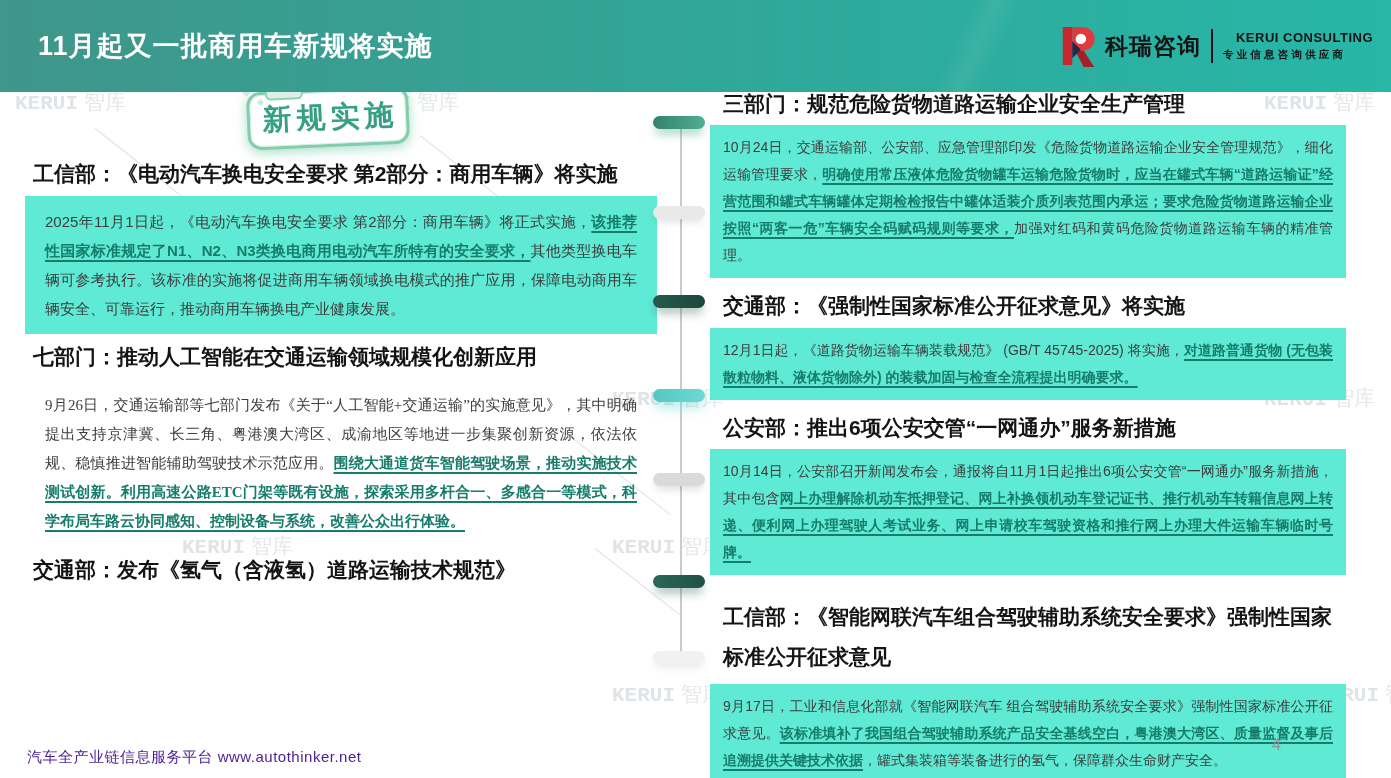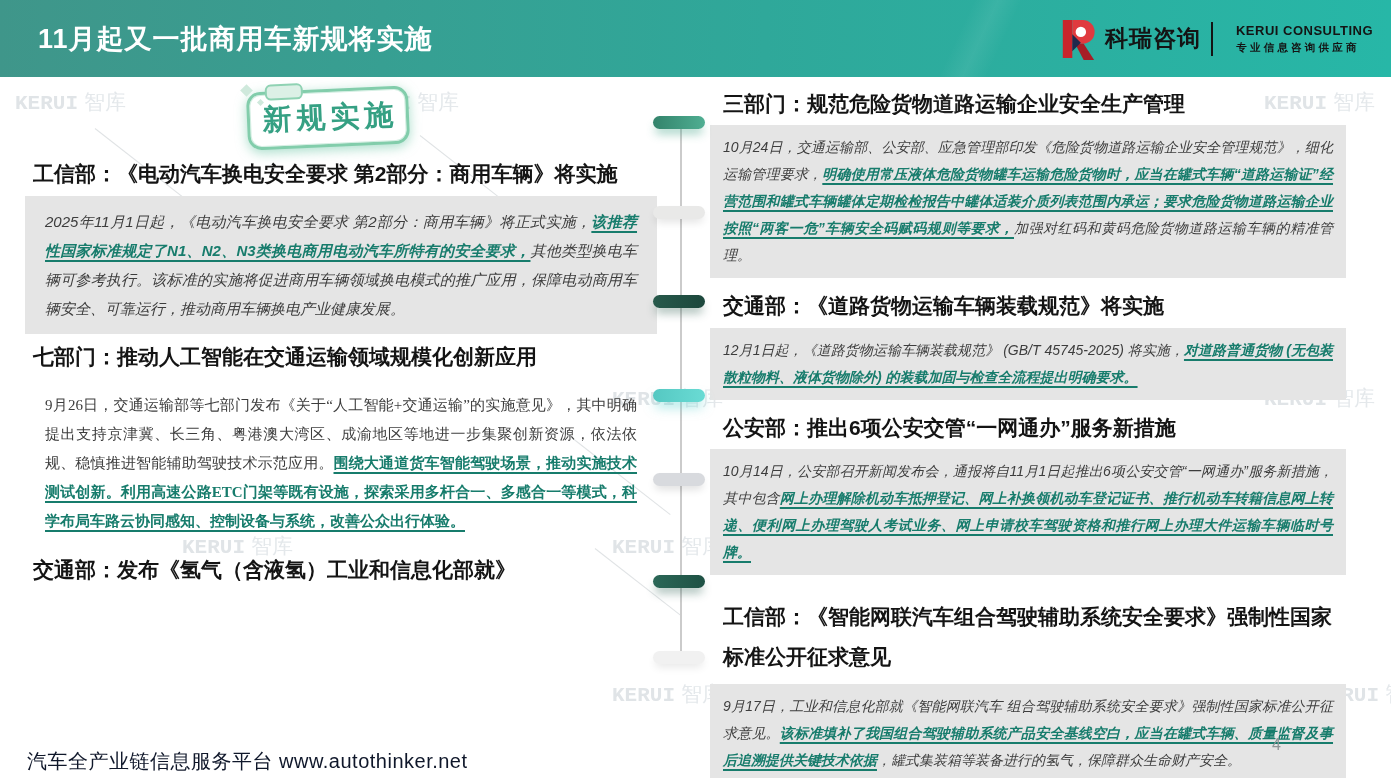--- a/index.html
+++ b/index.html
@@ -3,36 +3,36 @@
 <meta charset="utf-8">
 <style>
   html,body{margin:0;padding:0;}
   body{
     width:1391px;height:778px;position:relative;overflow:hidden;background:#ffffff;
     font-family:"Liberation Sans","DejaVu Sans",sans-serif;
   }
 
   
   .header{
-    position:absolute;top:0;left:0;width:1391px;height:77px;z-index:6;
+    position:absolute;top:0;left:0;width:1391px;height:92px;z-index:6;
     background:linear-gradient(90deg,#3f968a 0%,#2fa89a 55%,#27b7a7 100%);
     display:flex;align-items:center;justify-content:space-between;
   }
   .header:after{
     content:"";position:absolute;left:55%;top:-20px;width:420px;height:140px;
     background:linear-gradient(115deg,rgba(255,255,255,0) 45%,rgba(255,255,255,.07) 50%,rgba(255,255,255,0) 55%);
     pointer-events:none;
   }
   .page-title{margin-left:38px;font-size:27px;font-weight:800;color:#ffffff;letter-spacing:1px;}
   .logo{display:flex;align-items:center;margin-right:18px;}
   .logo svg{display:block;}
   .logo-cn{font-size:23px;font-weight:800;color:#141414;margin-left:8px;letter-spacing:1px;white-space:nowrap;}
   .logo-sep{width:2px;height:34px;background:#141414;margin:0 10px;}
   .logo-en1{font-size:13px;font-weight:800;color:#141414;letter-spacing:.5px;white-space:nowrap;padding-left:13px;}
-  .logo-en2{font-size:10.5px;font-weight:700;color:#141414;letter-spacing:3.2px;margin-top:3px;white-space:nowrap;text-align:center;}
+  .logo-en2{font-size:10.5px;font-weight:700;color:#141414;letter-spacing:3.2px;margin-top:3px;white-space:nowrap;}
 
   
   .wm{position:absolute;z-index:0;white-space:nowrap;font-size:21px;font-weight:800;color:#e0e4e7;font-family:Liberation Mono, monospace;}
   .wm .wm2{font-weight:500;color:#e4e8eb;margin-left:6px;}
   .deco{position:absolute;z-index:0;height:1px;background:#e0e3e5;transform:rotate(38deg);transform-origin:left center;}
   .spark{position:absolute;z-index:4;background:#cfe9dc;transform:rotate(45deg);}
 
   
   .tl-line{position:absolute;left:680px;top:120px;width:2px;height:540px;background:#cbcbcb;z-index:1;}
   .pill{position:absolute;left:653px;width:52px;height:13px;border-radius:7px;z-index:3;}
@@ -62,26 +62,26 @@
   .sec{margin-bottom:9px;}
   #right-col .sec{margin-bottom:14px;}
   .sec-h{margin:0 0 8px 0;font-size:21px;font-weight:800;color:#141414;padding-left:8px;line-height:1.35;}
   #right-col .sec-h{padding-left:13px;margin-bottom:7px;}
   .sec-h.two-line{line-height:1.9;margin-top:7px;}
   .mt12{margin-top:12px;}
   .mt22{margin-top:22px;}
 
   .sec-body{margin:0;font-size:15px;line-height:29px;color:#3d3d3d;padding:11px 20px;text-align:justify;}
   #right-col .sec-body{font-size:14px;line-height:27px;padding:9px 13px;}
-  .boxed{background:#e5e5e5;font-style:italic;}
+  .boxed{background:#5eead4;}
   .plain{background:transparent;font-family:Liberation Serif, serif;}
   .hl{color:#177c6c;font-weight:700;text-decoration:underline;text-decoration-color:#177c6c;text-decoration-thickness:1.5px;text-underline-offset:4px;}
 
   
-  .footer-text{position:absolute;left:27px;top:748px;z-index:3;font-size:20px;color:#0f172a;letter-spacing:.5px;}
+  .footer-text{position:absolute;left:27px;top:748px;z-index:3;font-size:15px;color:#4c1d95;letter-spacing:.5px;}
   .page-number{position:absolute;left:1272px;top:736px;z-index:4;font-size:16px;color:#8f9496;}
 </style>
 </head>
 <body>
 
 <div class="wm" style="left:15px;top:88px;"><span>KERUI</span><span class="wm2">智库</span></div>
 <div class="wm" style="left:348px;top:88px;"><span>KERUI</span><span class="wm2">智库</span></div>
 <div class="wm" style="left:1264px;top:88px;"><span>KERUI</span><span class="wm2">智库</span></div>
 <div class="wm" style="left:612px;top:384px;"><span>KERUI</span><span class="wm2">智库</span></div>
 <div class="wm" style="left:1264px;top:384px;"><span>KERUI</span><span class="wm2">智库</span></div>
@@ -140,43 +140,43 @@
     <h2 class="sec-h">工信部：《电动汽车换电安全要求 第2部分：商用车辆》将实施</h2>
     <p class="sec-body boxed"><span>2025年11月1日起，《电动汽车换电安全要求 第2部分：商用车辆》将正式实施，</span><span class="hl">该推荐性国家标准规定了N1、N2、N3类换电商用电动汽车所特有的安全要求，</span><span>其他类型换电车辆可参考执行。该标准的实施将促进商用车辆领域换电模式的推广应用，保障电动商用车辆安全、可靠运行，推动商用车辆换电产业健康发展。</span></p>
   </div>
 
   <div class="sec">
     <h2 class="sec-h">七部门：推动人工智能在交通运输领域规模化创新应用</h2>
     <p class="sec-body plain"><span>9月26日，交通运输部等七部门发布《关于“人工智能+交通运输”的实施意见》，其中明确提出支持京津冀、长三角、粤港澳大湾区、成渝地区等地进一步集聚创新资源，依法依规、稳慎推进智能辅助驾驶技术示范应用。</span><span class="hl">围绕大通道货车智能驾驶场景，推动实施技术测试创新。利用高速公路ETC门架等既有设施，探索采用多杆合一、多感合一等模式，科学布局车路云协同感知、控制设备与系统，改善公众出行体验。</span><span></span></p>
   </div>
 
   <div class="sec">
-    <h2 class="sec-h">交通部：发布《氢气（含液氢）工业和信息化部就》</h2>
+    <h2 class="sec-h">交通部：发布《氢气（含液氢）道路运输技术规范》</h2>
   </div>
 
 </div>
 
 <div class="col" id="right-col">
 
   <div class="sec">
     <h2 class="sec-h">三部门：规范危险货物道路运输企业安全生产管理</h2>
     <p class="sec-body boxed"><span>10月24日，交通运输部、公安部、应急管理部印发《危险货物道路运输企业安全管理规范》，细化运输管理要求，</span><span class="hl">明确使用常压液体危险货物罐车运输危险货物时，应当在罐式车辆“道路运输证”经营范围和罐式车辆罐体定期检检报告中罐体适装介质列表范围内承运；要求危险货物道路运输企业按照“两客一危”车辆安全码赋码规则等要求，</span><span>加强对红码和黄码危险货物道路运输车辆的精准管理。</span></p>
   </div>
 
   <div class="sec">
-    <h2 class="sec-h">交通部：《道路货物运输车辆装载规范》将实施</h2>
+    <h2 class="sec-h">交通部：《强制性国家标准公开征求意见》将实施</h2>
     <p class="sec-body boxed"><span>12月1日起，《道路货物运输车辆装载规范》 (GB/T 45745-2025) 将实施，</span><span class="hl">对道路普通货物 (无包装散粒物料、液体货物除外) 的装载加固与检查全流程提出明确要求。</span><span></span></p>
   </div>
 
   <div class="sec mt12">
     <h2 class="sec-h">公安部：推出6项公安交管“一网通办”服务新措施</h2>
     <p class="sec-body boxed"><span>10月14日，公安部召开新闻发布会，通报将自11月1日起推出6项公安交管“一网通办”服务新措施，其中包含</span><span class="hl">网上办理解除机动车抵押登记、网上补换领机动车登记证书、推行机动车转籍信息网上转递、便利网上办理驾驶人考试业务、网上申请校车驾驶资格和推行网上办理大件运输车辆临时号牌。</span><span></span></p>
   </div>
 
   <div class="sec mt22">
     <h2 class="sec-h two-line">工信部：《智能网联汽车组合驾驶辅助系统安全要求》强制性国家标准公开征求意见</h2>
-    <p class="sec-body boxed"><span>9月17日，工业和信息化部就《智能网联汽车 组合驾驶辅助系统安全要求》强制性国家标准公开征求意见。</span><span class="hl">该标准填补了我国组合驾驶辅助系统产品安全基线空白，应当在罐式车辆、质量监督及事后追溯提供关键技术依据</span><span>，罐式集装箱等装备进行的氢气，保障群众生命财产安全。</span></p>
+    <p class="sec-body boxed"><span>9月17日，工业和信息化部就《智能网联汽车 组合驾驶辅助系统安全要求》强制性国家标准公开征求意见。</span><span class="hl">该标准填补了我国组合驾驶辅助系统产品安全基线空白，粤港澳大湾区、质量监督及事后追溯提供关键技术依据</span><span>，罐式集装箱等装备进行的氢气，保障群众生命财产安全。</span></p>
   </div>
 
 </div>
 
 <div class="footer-text">汽车全产业链信息服务平台 www.autothinker.net</div>
 <div class="page-number">4</div>
 
 </body></html>

